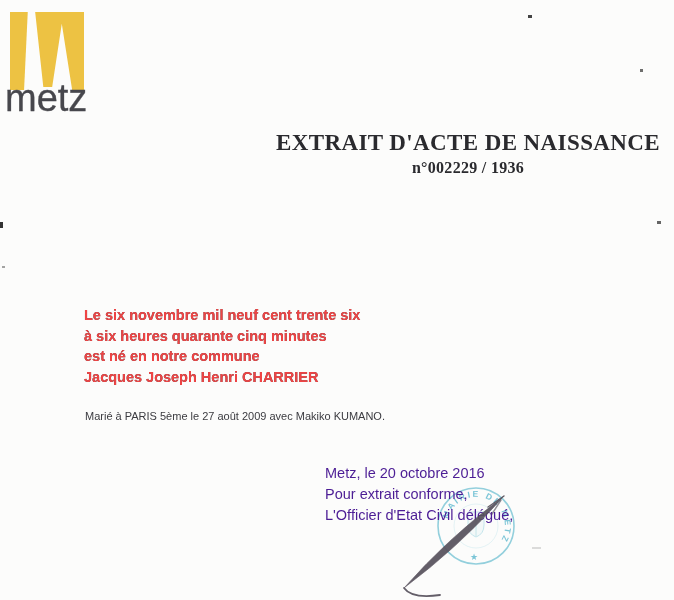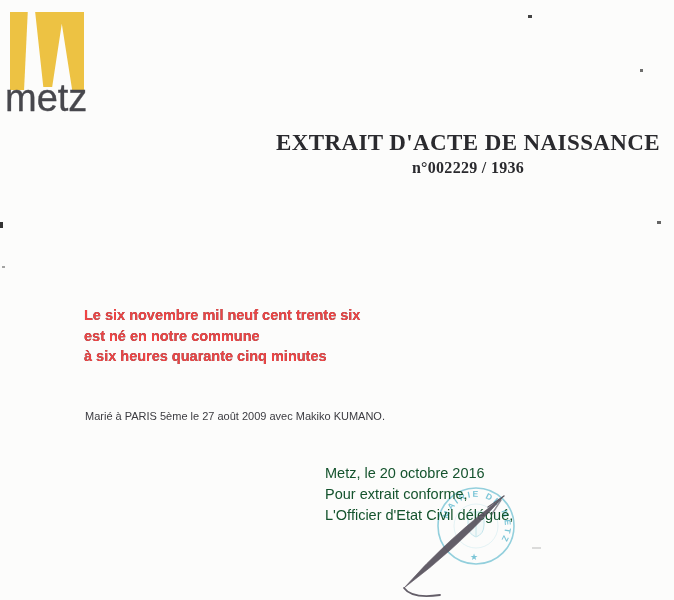--- a/index.html
+++ b/index.html
@@ -27,21 +27,21 @@
     position:absolute;left:84px;top:305px;z-index:2;
     font-size:14.5px;font-weight:bold;line-height:20.6px;color:#ef4444;
     text-shadow:0 0 0.3px #3b3b40;white-space:nowrap;
   }
   .marriage-line{
     position:absolute;left:85px;top:410px;z-index:2;
     font-size:11px;color:#3b3b40;white-space:nowrap;
   }
   .closing-block{
     position:absolute;left:325px;top:463px;z-index:2;
-    font-size:14.5px;line-height:20.8px;color:#14532d;white-space:nowrap;
+    font-size:14.5px;line-height:20.8px;color:#4c1d95;white-space:nowrap;
   }
   
   .stamp-layer,.sig-layer{
     position:absolute;left:0;top:0;width:674px;height:600px;pointer-events:none;
   }
   .stamp-layer{z-index:1;}
   .sig-layer{z-index:3;}
   .stamp-ring{fill:none;stroke:#7cc6d6;stroke-width:1.6;}
   .stamp-ring-inner{fill:none;stroke:#8fcfdd;stroke-width:0.8;}
   .stamp-text{
@@ -70,22 +70,23 @@
     <div class="logo-word">metz</div>
   </div>
 
   <div class="title-block">
     <div class="doc-title">EXTRAIT D'ACTE DE NAISSANCE</div>
     <div class="doc-number">n°002229 / 1936</div>
   </div>
 
   <div class="body-block">
     <div>Le six novembre mil neuf cent trente six</div>
+    <div>à six heures quarante cinq minutes</div>
     <div>est né en notre commune</div>
-    <div>à six heures quarante cinq minutes</div>
+    <div>Jacques Joseph Henri CHARRIER</div>
   </div>
 
   <div class="marriage-line">Marié à PARIS 5ème le 27 août 2009 avec Makiko KUMANO.</div>
 
   <div class="closing-block">
     <div>Metz, le 20 octobre 2016</div>
     <div>Pour extrait conforme,</div>
     <div>L'Officier d'Etat Civil délégué,</div>
   </div>
 

